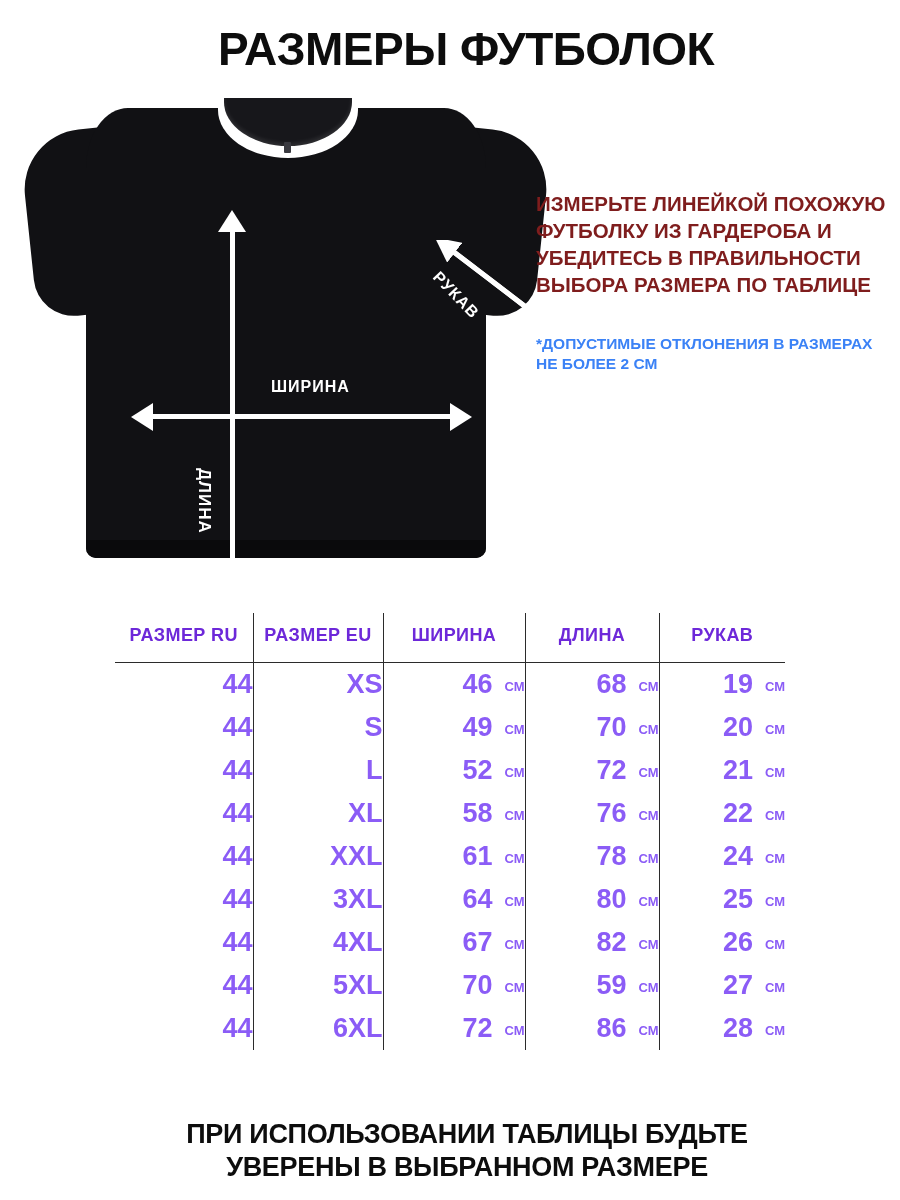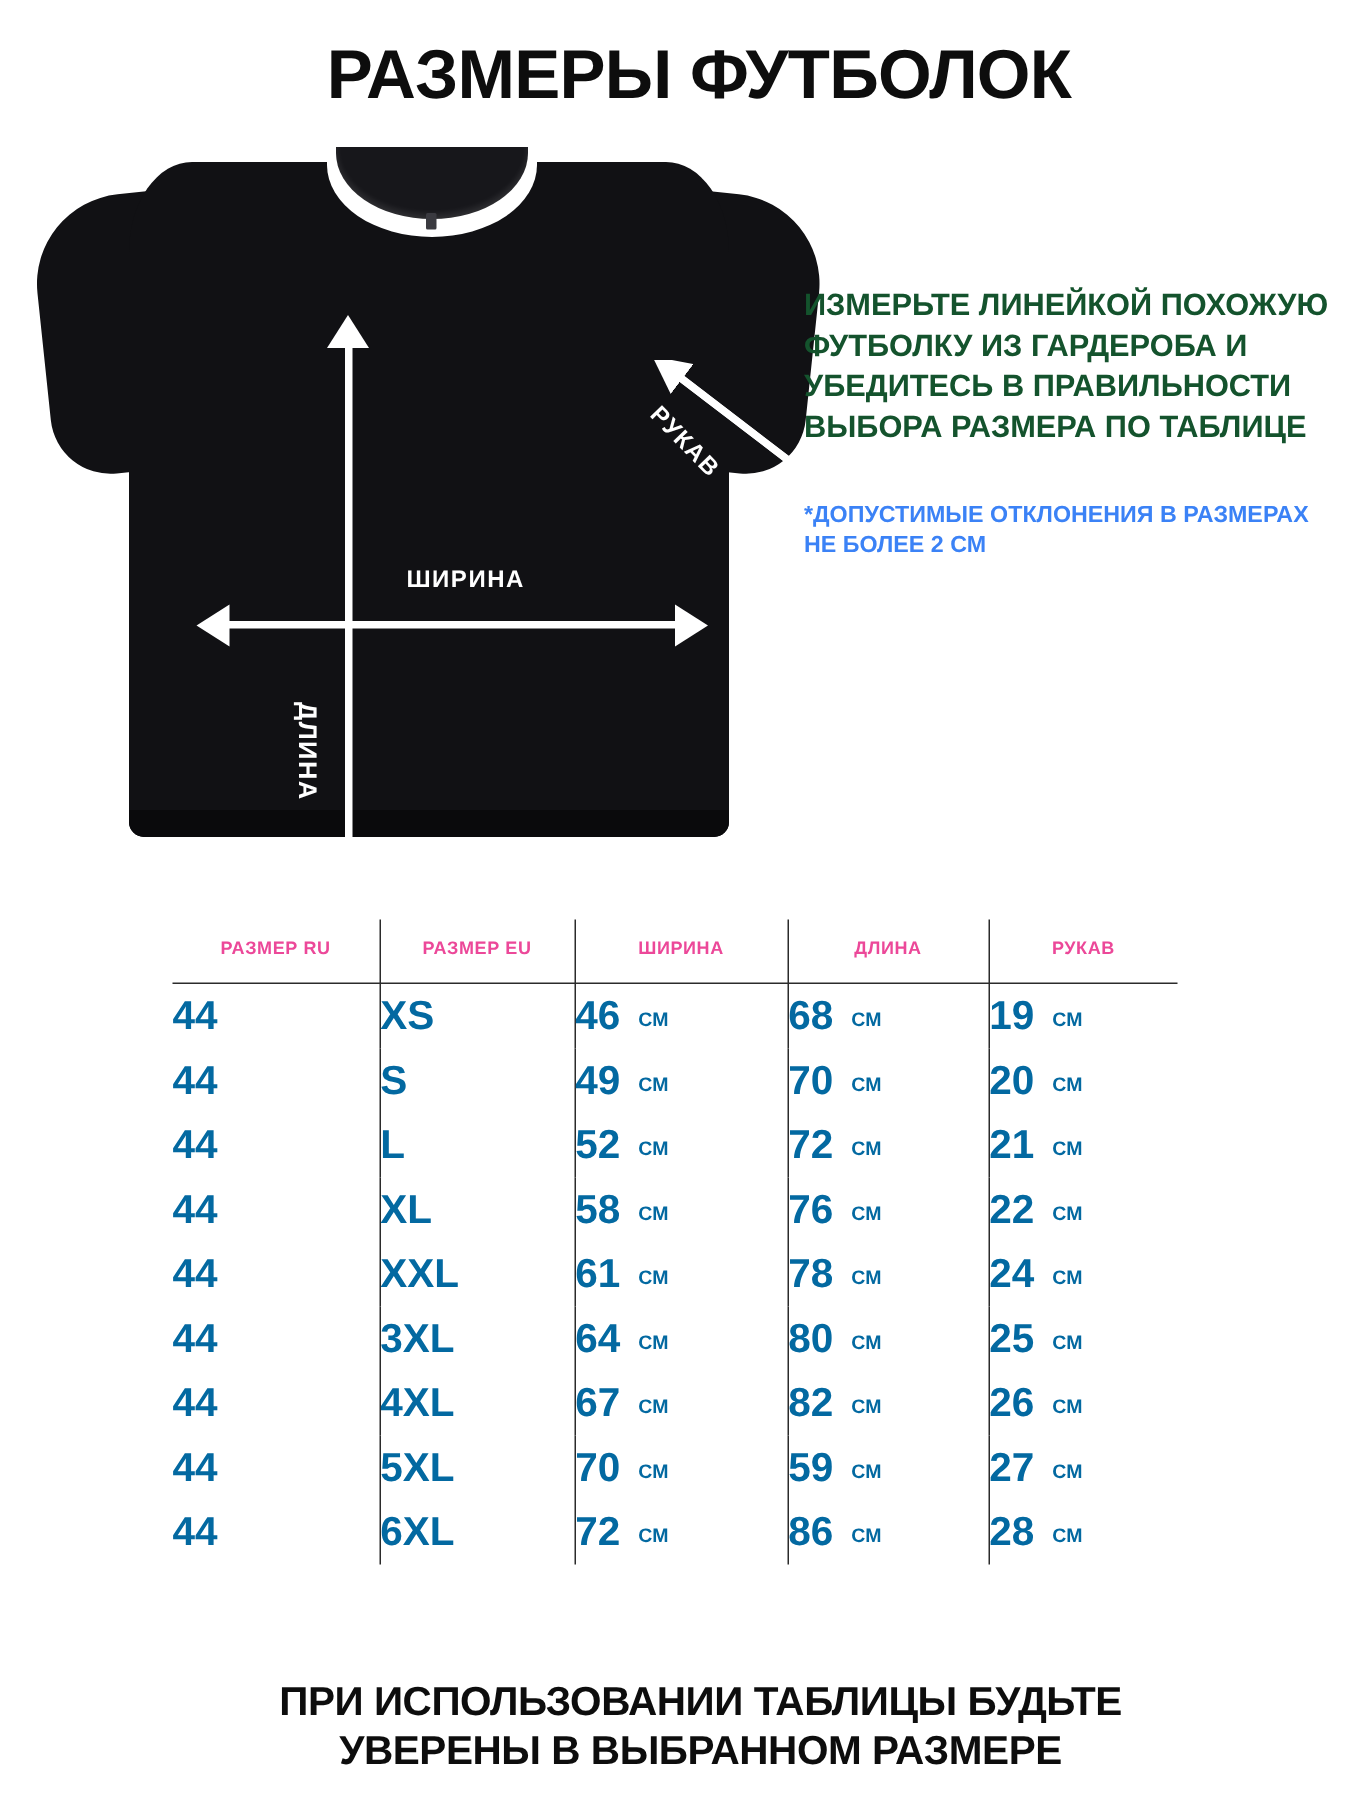--- a/index.html
+++ b/index.html
@@ -204,21 +204,21 @@
     position: absolute;
     left: 536px;
     top: 118px;
     width: 350px;
   }
   .note-block-1 {
     font-size: 20.5px;
     font-weight: bold;
     line-height: 1.32;
     letter-spacing: 0px;
-    color: #14532d;
+    color: #7f1d1d;
   }
   .note-block-2 {
     margin-top: 36px;
     font-size: 20.5px;
     font-weight: bold;
     line-height: 1.32;
     color: #101010;
   }
   .note-block-3 {
     margin-top: 36px;
@@ -235,34 +235,34 @@
     top: 613px;
     width: 900px;
   }
   table.sizes {
     border-collapse: collapse;
     width: 670px;
     margin: 0 auto;
     table-layout: fixed;
   }
   table.sizes th {
-    font-size: 12px;
+    font-size: 18px;
     font-weight: bold;
     letter-spacing: 0.4px;
     padding: 12px 0 16px 0;
-    color: #ec4899;
+    color: #6d28d9;
     text-align: center;
     vertical-align: middle;
   }
   table.sizes td {
-    text-align: left;
+    text-align: right;
     padding: 2px 0;
     font-size: 27px;
     font-weight: bold;
-    color: #0369a1;
+    color: #8b5cf6;
     height: 39px;
   }
   table.sizes th:not(:last-child),
   table.sizes td:not(:last-child) {
     border-right: 1.5px solid #2b2b2b;
   }
   .thead-row th {
     border-bottom: 1.5px solid #2b2b2b;
   }
   .unit {

